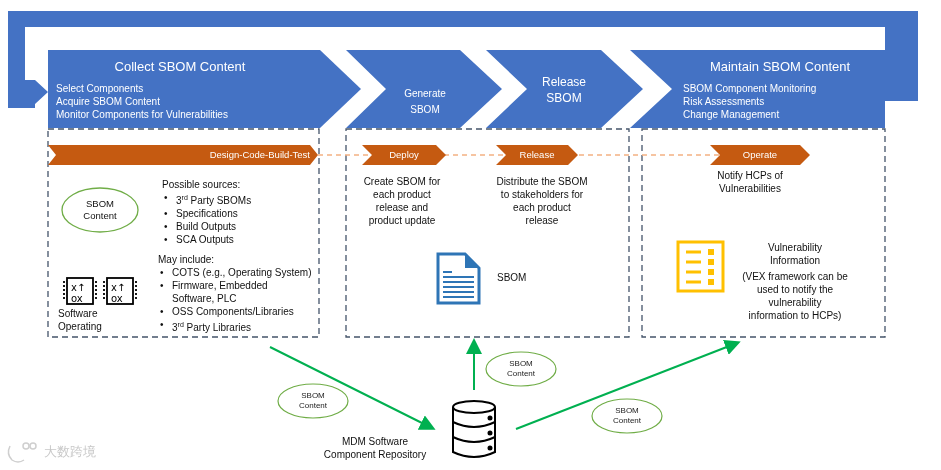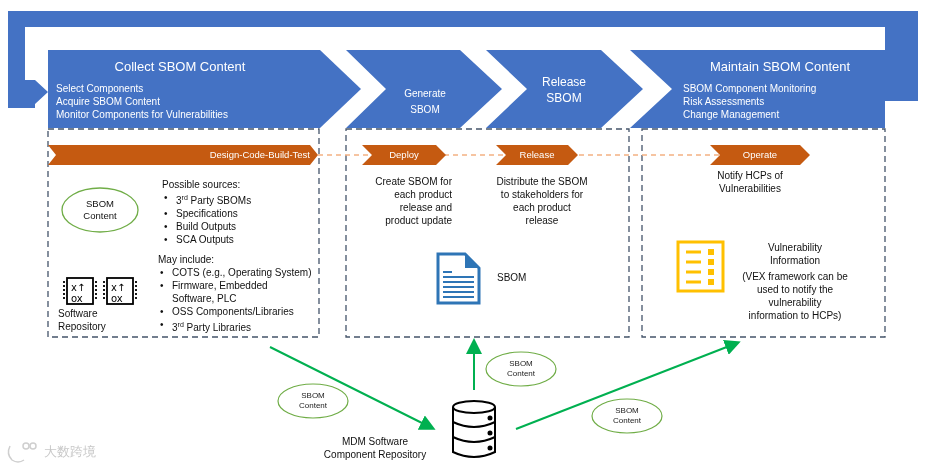--- a/index.html
+++ b/index.html
@@ -156,24 +156,24 @@
   <ul class="b">
     <li>COTS (e.g., Operating System)</li>
     <li style="width:130px;">Firmware, Embedded Software, PLC</li>
     <li>OSS Components/Libraries</li>
     <li><span>3</span><sup style="font-size:7px;">rd</sup><span> Party Libraries</span></li>
   </ul>
 </div>
 
 <div class="abs txt" style="left:58px; top:307px;">
   <div>Software</div>
-  <div>Repository</div>
-</div>
-
-<div class="abs txt center" style="left:352px; top:175px; width:100px;text-align:right;">
+  <div>Operating</div>
+</div>
+
+<div class="abs txt center" style="left:352px; top:175px; width:100px;">
   <div>Create SBOM for</div>
   <div>each product</div>
   <div>release and</div>
   <div>product update</div>
 </div>
 <div class="abs txt center" style="left:482px; top:175px; width:120px;">
   <div>Distribute the SBOM</div>
   <div>to stakeholders for</div>
   <div>each product</div>
   <div>release</div>

